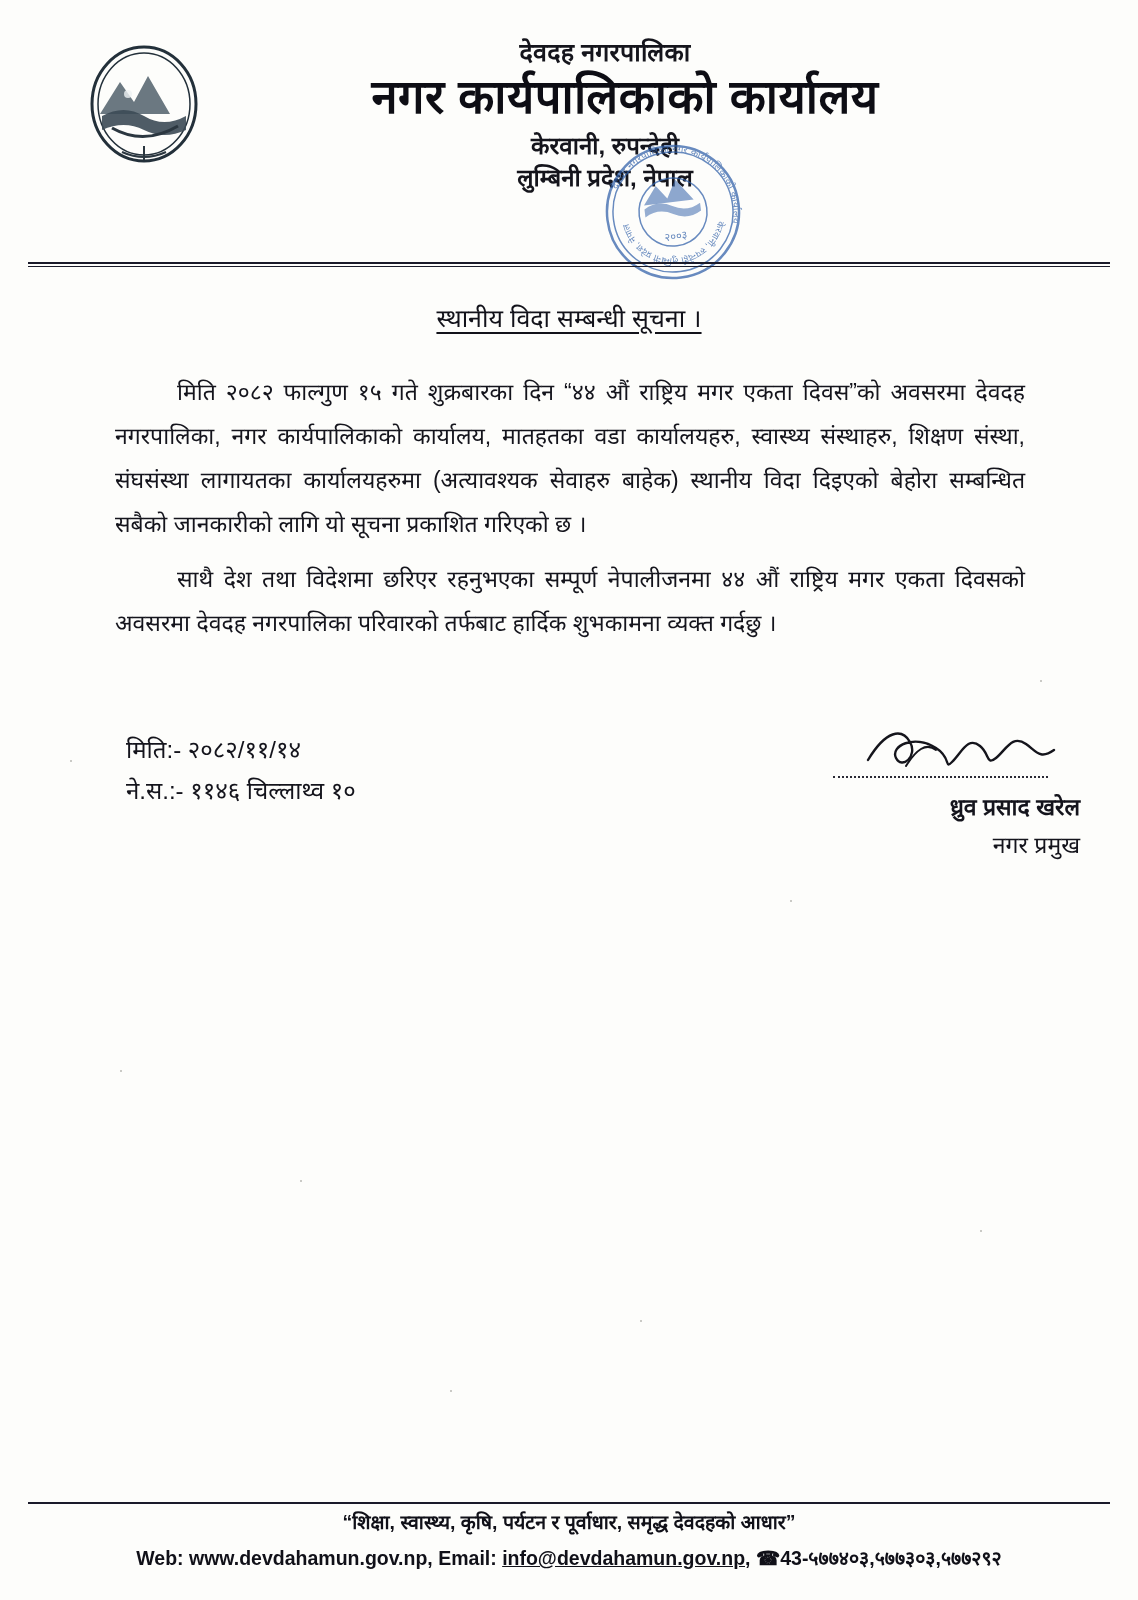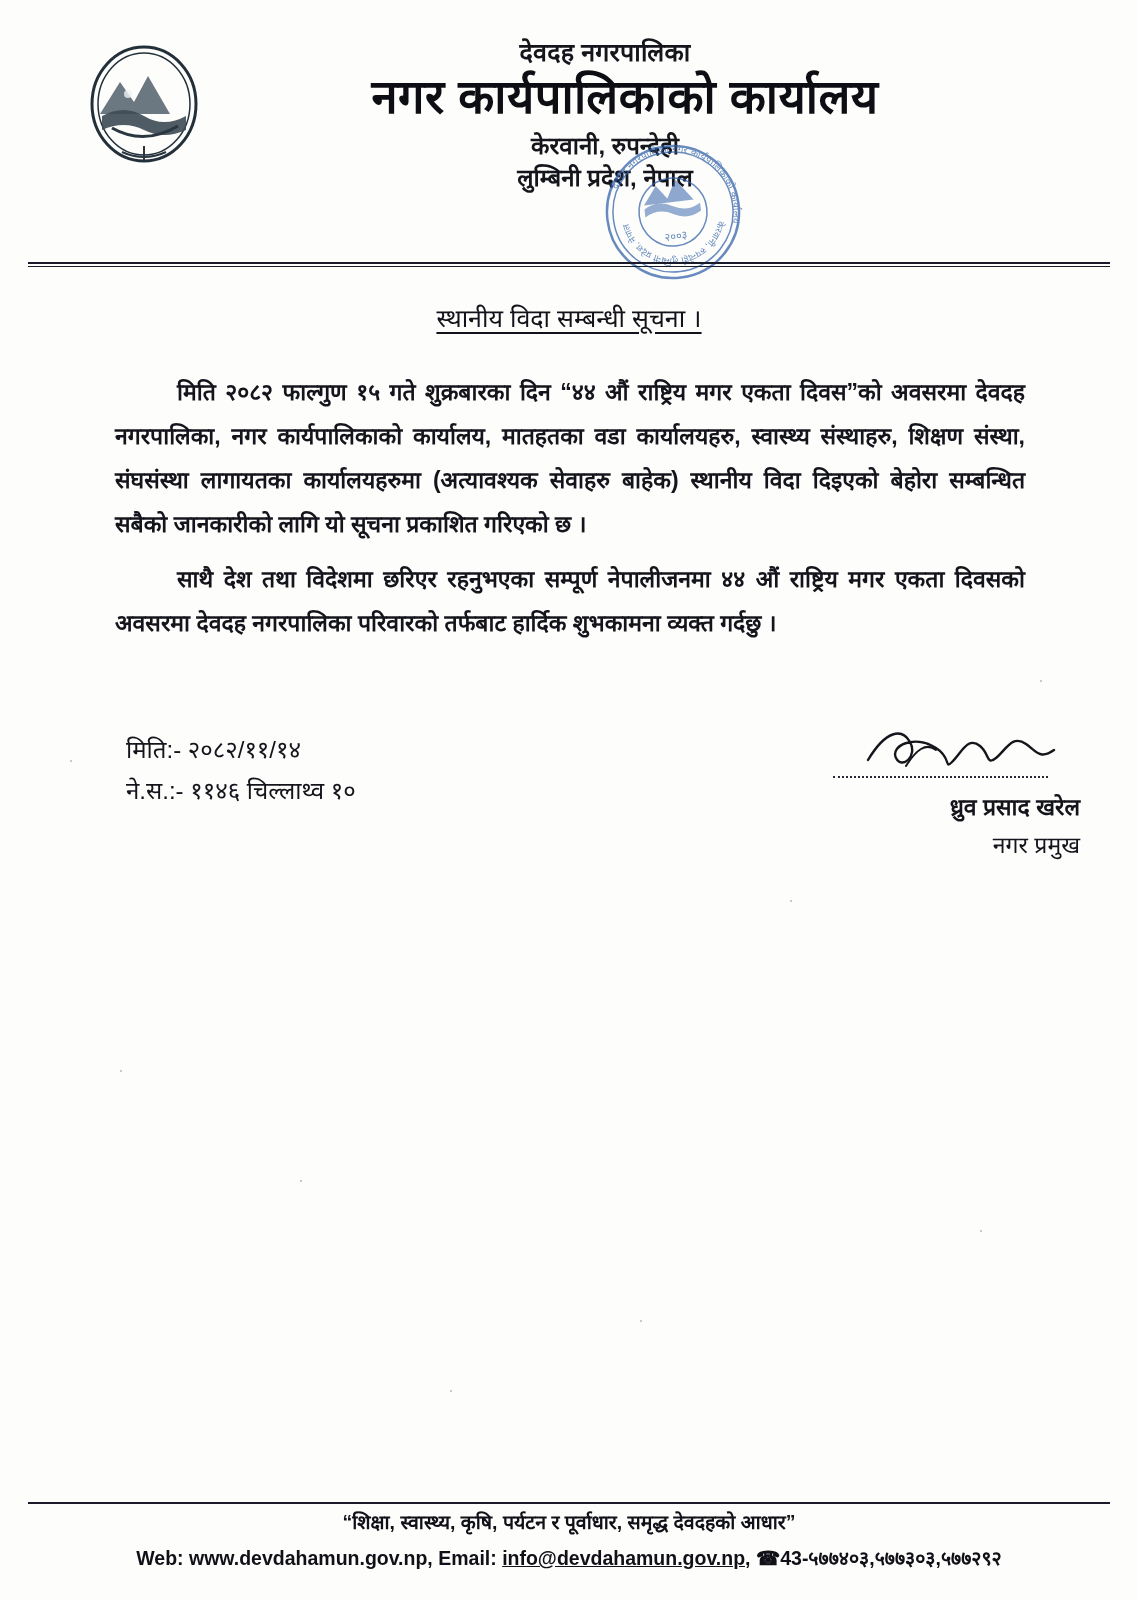--- a/index.html
+++ b/index.html
@@ -105,21 +105,21 @@
   .body-text {
     position: absolute;
     top: 370px;
     left: 115px;
     width: 910px;
     font-size: 23px;
     line-height: 1.92;
     text-align: justify;
     color: #14141c;
   }
-  .body-text p { margin: 0 0 10px 0; text-indent: 62px; font-weight: bold; }
+  .body-text p { margin: 0 0 10px 0; text-indent: 62px; }
 
   
   .date-block {
     position: absolute;
     top: 730px;
     left: 126px;
     font-size: 24px;
     line-height: 1.7;
     color: #14141c;
   }

